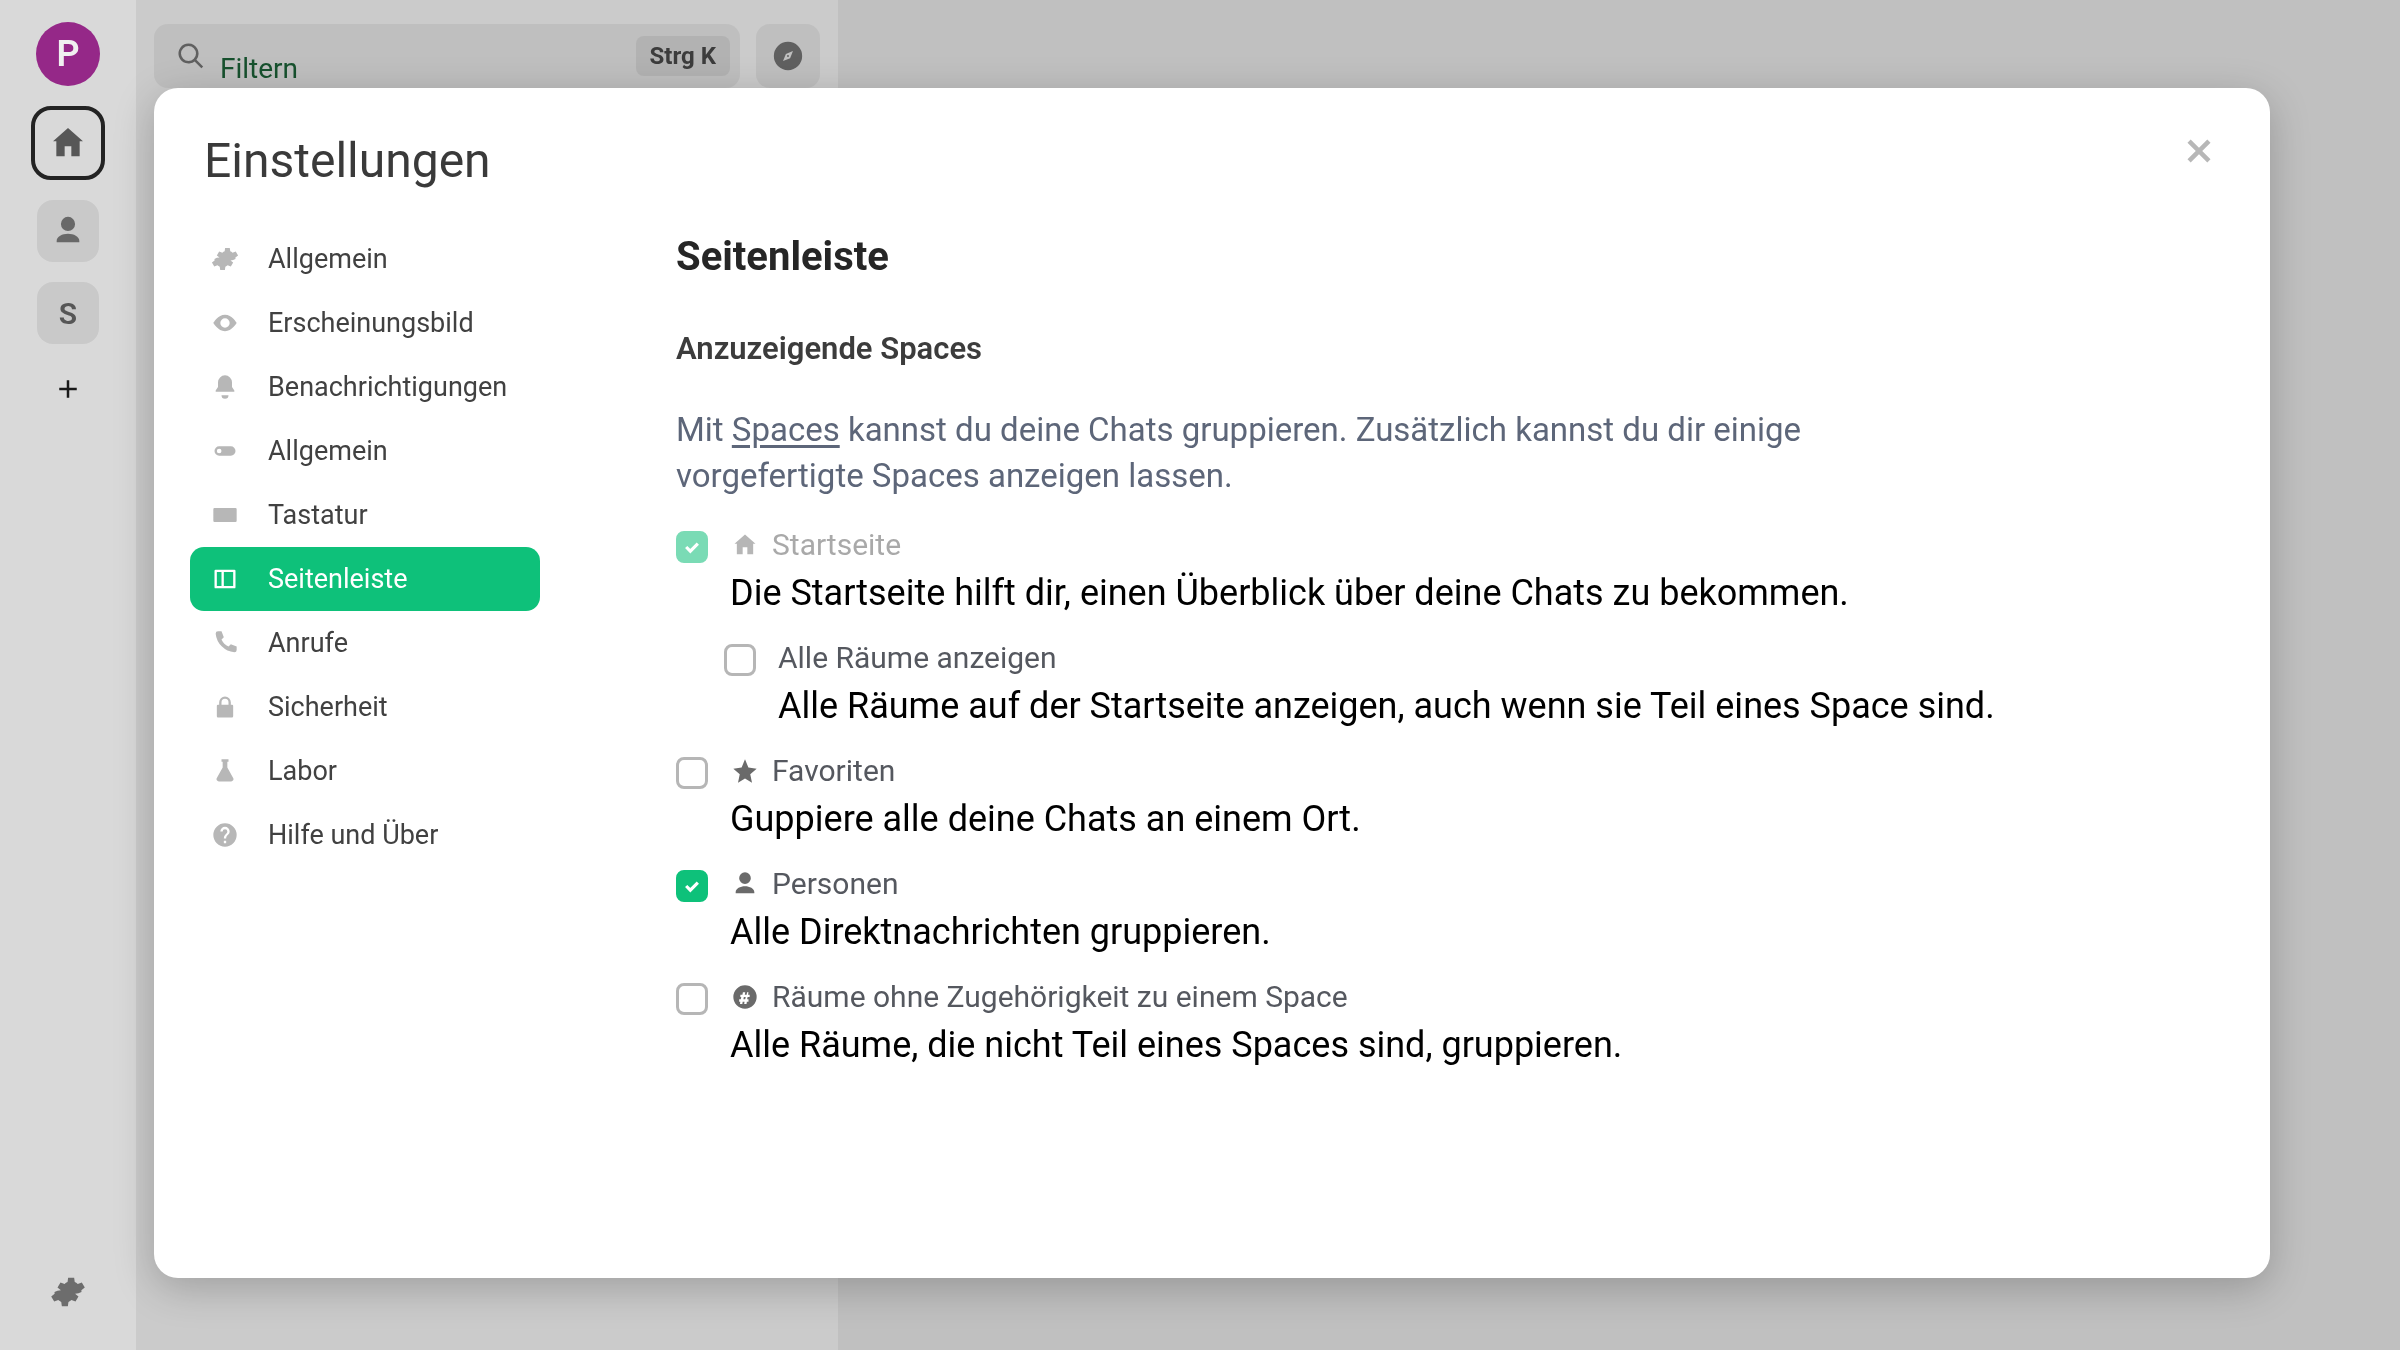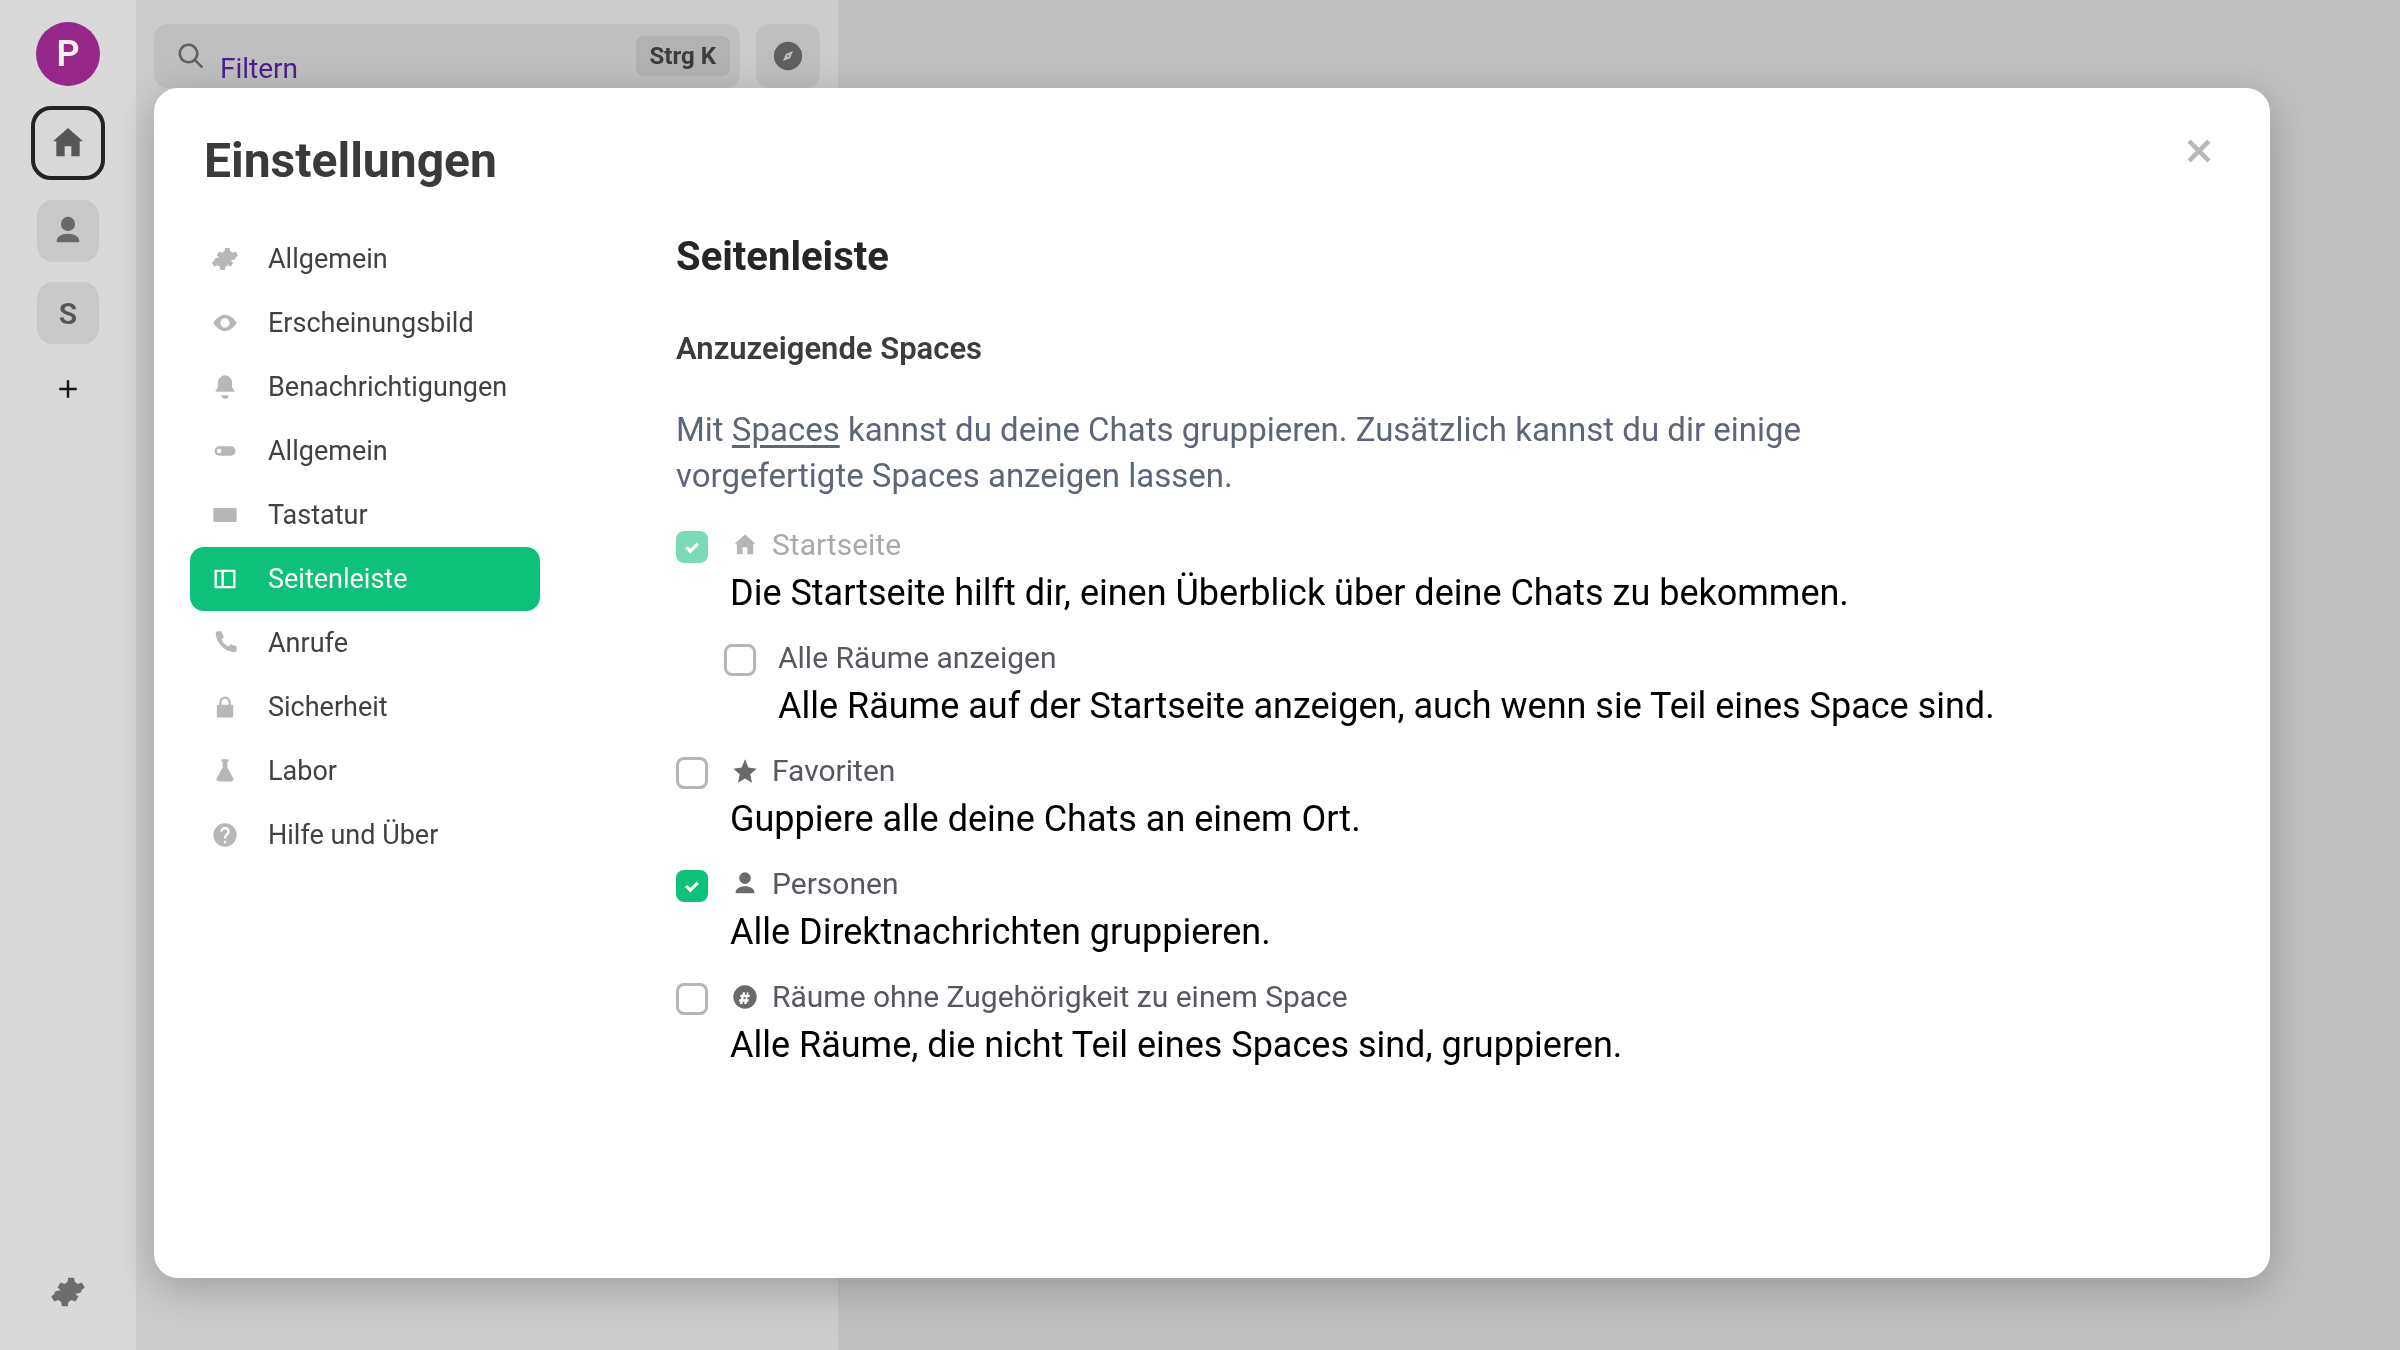--- a/index.html
+++ b/index.html
@@ -79,21 +79,21 @@
     height: 64px;
     background: #cacaca;
     border-radius: 14px;
     display:flex; align-items:center;
     padding: 0 10px 0 22px;
     gap:14px;
   }
   .search-bar svg { fill:#636363; }
   .search-placeholder {
     flex:1;
-    color:#4c1d95; font-size:28px;margin-top:25px;
+    color:#14532d; font-size:28px;margin-top:25px;
   }
   .kbd-chip {
     background:#bcbcbc;
     color:#3c3c3c;
     padding:6px 14px;
     border-radius:8px;
     font-size:24px; font-weight:700;
   }
   .compass-btn {
     width:64px; height:64px; border-radius:14px;
@@ -116,21 +116,21 @@
     background:#fff;
     border-radius:24px;
     box-shadow: 0 10px 40px rgba(0,0,0,0.22);
     padding: 44px 50px 40px 50px;
     display:flex; flex-direction:column;
   }
   .dialog-header {
     display:flex; align-items:flex-start; justify-content:space-between;
   }
   .dialog-title {
-    font-size:48px; font-weight:700; color:#3a3a3a;
+    font-size:48px; font-weight:400; color:#3a3a3a;
   }
   .close-x { cursor:pointer; padding:4px; margin-top:-2px; }
   .close-x svg { stroke:#b7b7b7; stroke-width:3.2; fill:none; }
 
   .dialog-body {
     display:flex;
     margin-top:38px;
     gap: 16px;
   }
 

